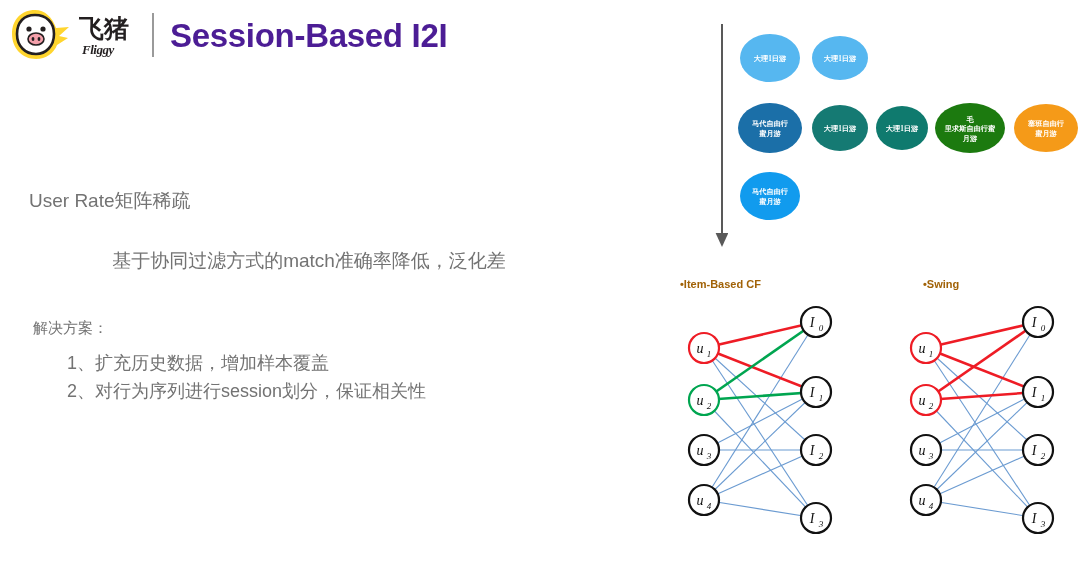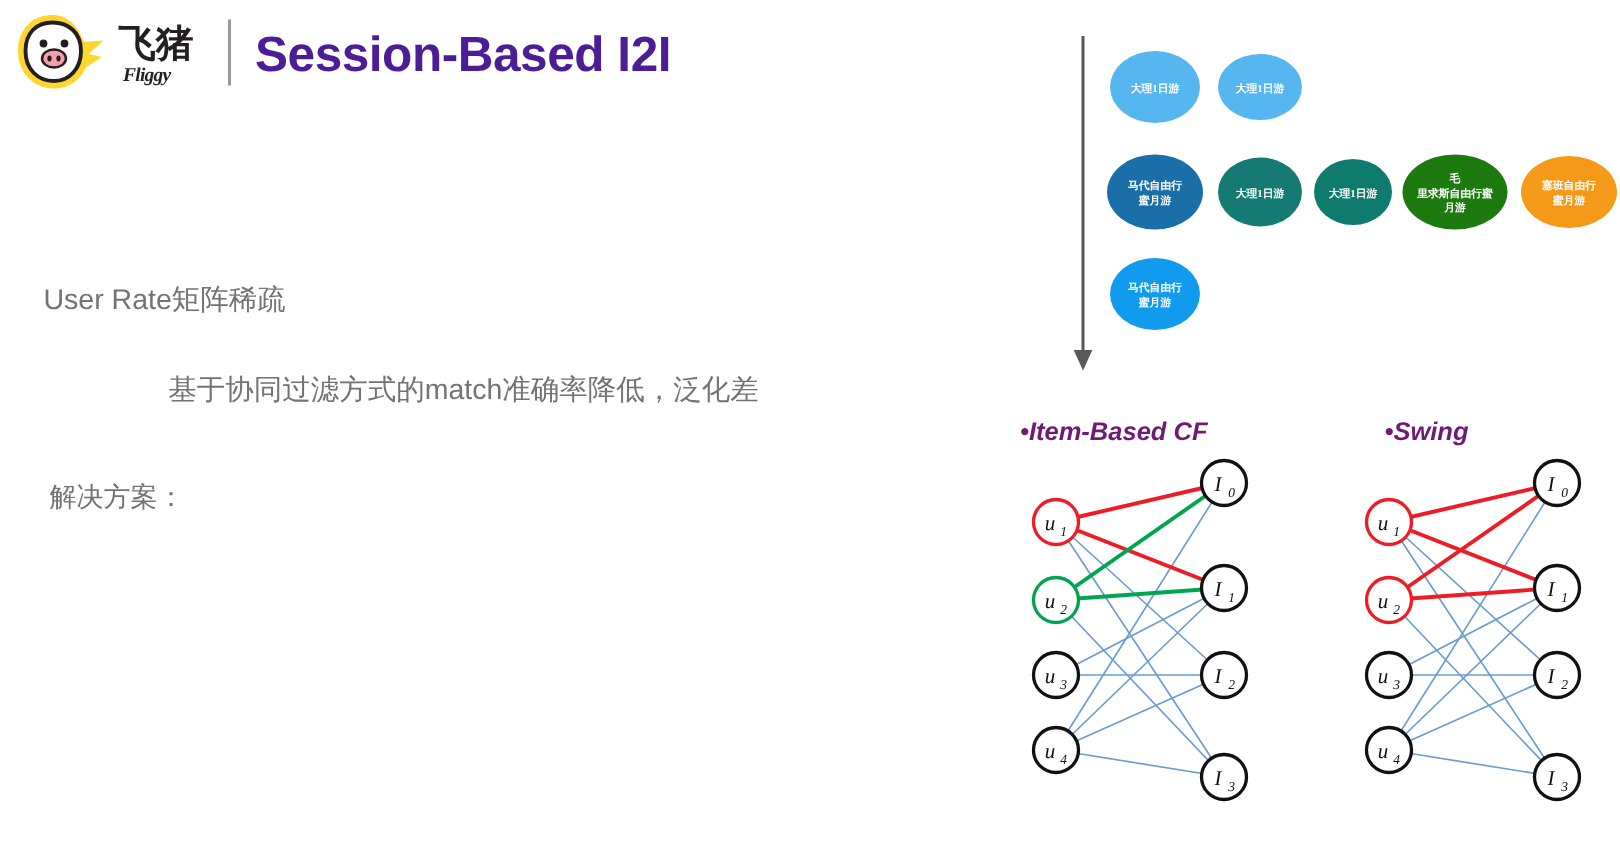--- a/index.html
+++ b/index.html
@@ -18,29 +18,28 @@
   #page-title{
     font-size:33px;font-weight:bold;color:#4c1d95;
     letter-spacing:-0.3px;white-space:nowrap;line-height:1;
     font-family:"Liberation Sans","DejaVu Sans",sans-serif;
   }
   
   #body-copy{position:absolute;left:29px;top:188px;width:560px;color:#737373;}
   .copy-line{font-size:19px;line-height:1.35;white-space:nowrap;}
   #copy-line-1{margin-bottom:34px;}
   #copy-line-2{margin-bottom:46px;text-align:center;}
-  #solution-heading{font-size:18px;margin-left:4px;margin-bottom:12px;white-space:nowrap;font-family:Liberation Serif, serif;}
+  #solution-heading{font-size:15px;margin-left:4px;margin-bottom:12px;white-space:nowrap;font-family:Liberation Serif, serif;}
   .solution-item{font-size:18px;margin-left:38px;line-height:1.55;white-space:nowrap;}
   
   #session-diagram{position:absolute;left:712px;top:18px;width:396px;height:240px;}
   #cf-section{position:absolute;left:668px;top:278px;width:412px;height:286px;}
   .graph-label{
-    position:absolute;font-size:17px;font-weight:bold;color:#701a75;
+    position:absolute;font-size:11px;font-weight:bold;color:#a16207;
     white-space:nowrap;
-    font-style:italic;
   }
   #label-item-cf{left:12px;top:0px;}
   #label-swing{left:255px;top:0px;text-align:center;}
   .graph-svg{position:absolute;top:22px;}
   #graph-itemcf{left:0px;}
   #graph-swing{left:222px;}
   text{font-family:"Liberation Serif","DejaVu Serif",serif;}
 </style>
 </head>
 <body>
@@ -73,20 +72,22 @@
   </div>
 
   <div id="title-divider"></div>
   <div id="page-title">Session-Based I2I</div>
 </div>
 
 <div id="body-copy">
   <div class="copy-line" id="copy-line-1">User Rate矩阵稀疏</div>
   <div class="copy-line" id="copy-line-2">基于协同过滤方式的match准确率降低，泛化差</div>
   <div id="solution-heading">解决方案：</div>
+  <div class="solution-item">1、扩充历史数据，增加样本覆盖</div>
+  <div class="solution-item">2、对行为序列进行session划分，保证相关性</div>
 </div>
 
 <div id="session-diagram">
   <svg id="session-svg" width="396" height="240" viewBox="0 0 396 240" xmlns="http://www.w3.org/2000/svg">
     <defs>
       <marker id="arrowhead" markerWidth="7" markerHeight="7" refX="3.5" refY="3.2" orient="auto" markerUnits="strokeWidth">
         <path d="M0,0 L7,3.2 L0,6.4 Z" fill="#595959"></path>
       </marker>
     </defs>
     <line id="timeline-arrow" x1="10" y1="6" x2="10" y2="222" stroke="#595959" stroke-width="2" marker-end="url(#arrowhead)"></line>

